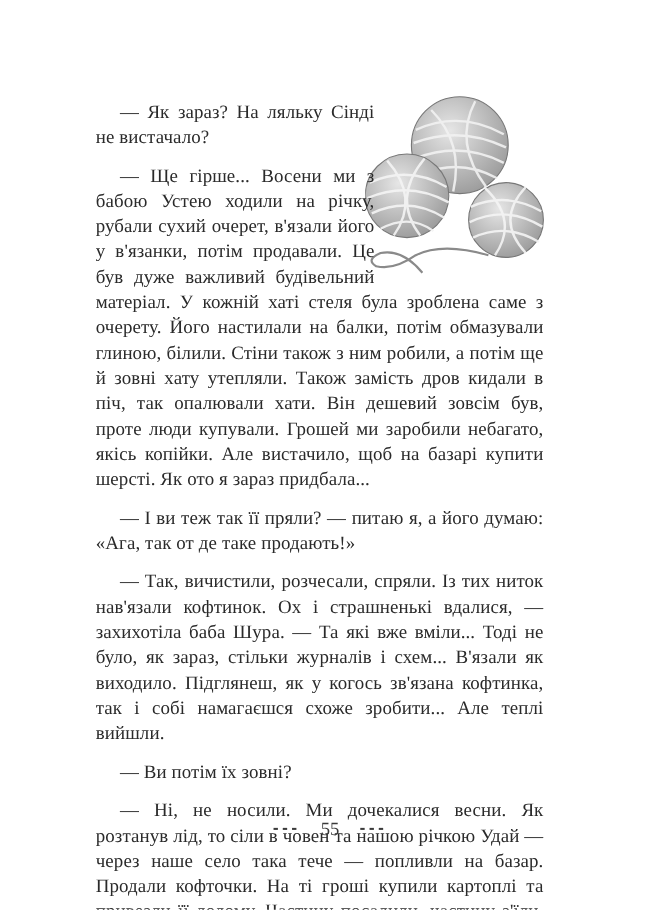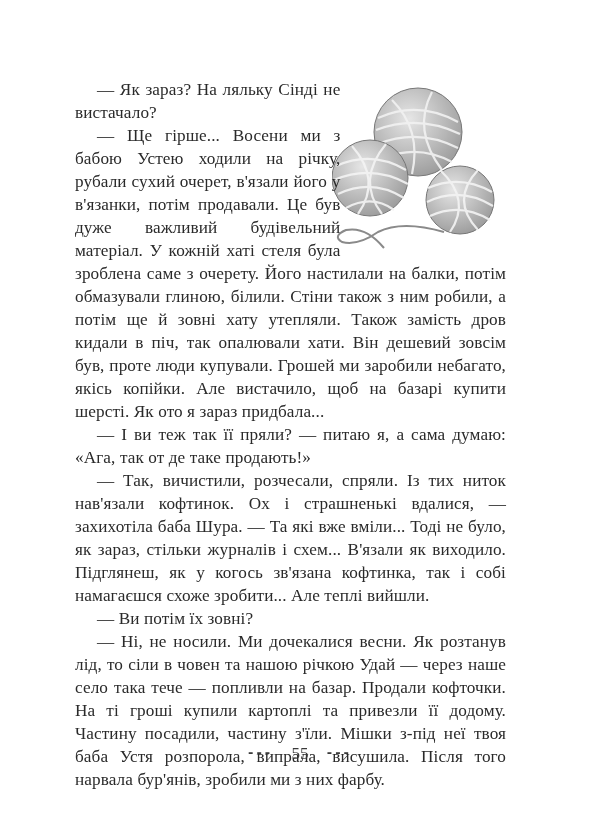--- a/index.html
+++ b/index.html
@@ -9,21 +9,21 @@
       background: #ffffff;
       font-family: "Liberation Serif", "DejaVu Serif", serif;
       color: #2a2a2a;
     }
     .text {
       position: absolute; left: 75px; top: 78px; width: 431px;
       font-size: 17.2px; line-height: 23px;
       text-align: justify;
       letter-spacing: 0.1px;
     }
-    .text p { margin: 0; text-indent: 22px; hyphens: manual; }
+    .text p { margin: 12px; text-indent: 22px; hyphens: manual; }
     .illustration {
       float: right; width: 180px; height: 182px; margin: -8px -6px 0 10px;
       shape-outside: polygon(10% 0, 100% 0, 100% 100%, 10% 100%);
     }
     .illustration svg { width: 100%; height: 100%; display: block; }
     .footer {
       position: absolute; left: 0; width: 600px; top: 744px;
       text-align: center; font-family: "Liberation Serif", "DejaVu Serif", serif;
       font-size: 17px; color: #3a3a3a;
     }
@@ -71,21 +71,21 @@
           <path d="M98 146 Q128 132 158 150"></path>
             <path d="M108 100 Q140 130 118 162"></path>
           <path d="M146 100 Q118 130 146 160"></path>
         </g>
 
         <path d="M112 162 Q70 150 46 162 Q26 176 10 172 Q0 166 14 160 Q34 156 52 178" fill="none" stroke="#8a8a8a" stroke-width="2"></path>
       </svg>
     </div>
     <p>— Як зараз? На ляльку Сінді не вистачало?</p>
     <p>— Ще гірше... Восени ми з бабою Устею ходили на річку, рубали сухий очерет, в'язали його у в'язанки, потім продавали. Це був дуже важливий будівельний матеріал. У кожній хаті стеля була зроблена саме з очерету. Його настилали на балки, потім обмазували глиною, білили. Стіни також з ним робили, а потім ще й зовні хату утепляли. Також замість дров кидали в піч, так опалювали хати.  Він дешевий зовсім був, проте люди купували. Грошей ми заробили небагато, якісь копійки. Але вистачило, щоб на базарі купити шерсті. Як ото я зараз придбала...</p>
-    <p>— І ви теж так її пряли? — питаю я, а сама думаю: «Ага, так от де таке продають!»</p>
+    <p>— І ви теж так її пряли? — питаю я, а його думаю: «Ага, так от де таке продають!»</p>
     <p>— Так, вичистили, розчесали, спряли. Із тих ниток нав'язали кофтинок. Ох і страшненькі вдалися, — захихотіла баба Шура. — Та які вже вміли... Тоді не було, як зараз, стільки журналів і схем... В'язали як виходило. Підглянеш, як у когось зв'язана кофтинка, так і собі намагаєшся схоже зробити... Але теплі вийшли.</p>
     <p>— Ви потім їх зовні?</p>
     <p>— Ні, не носили. Ми дочекалися весни. Як розтанув лід, то сіли в човен та нашою річкою Удай — через наше село така тече — попливли на базар. Продали кофточки. На ті гроші купили картоплі та привезли її додому. Частину посадили, частину з'їли. Мішки з-під неї твоя баба Устя розпорола, випрала, висушила. Після того нарвала бур'янів, зробили ми з них фарбу.</p>
   </div>
 
   <div class="footer">
     <span class="dash">---</span>
     <span class="num">55</span>
     <span class="dash">---</span>
   </div>

